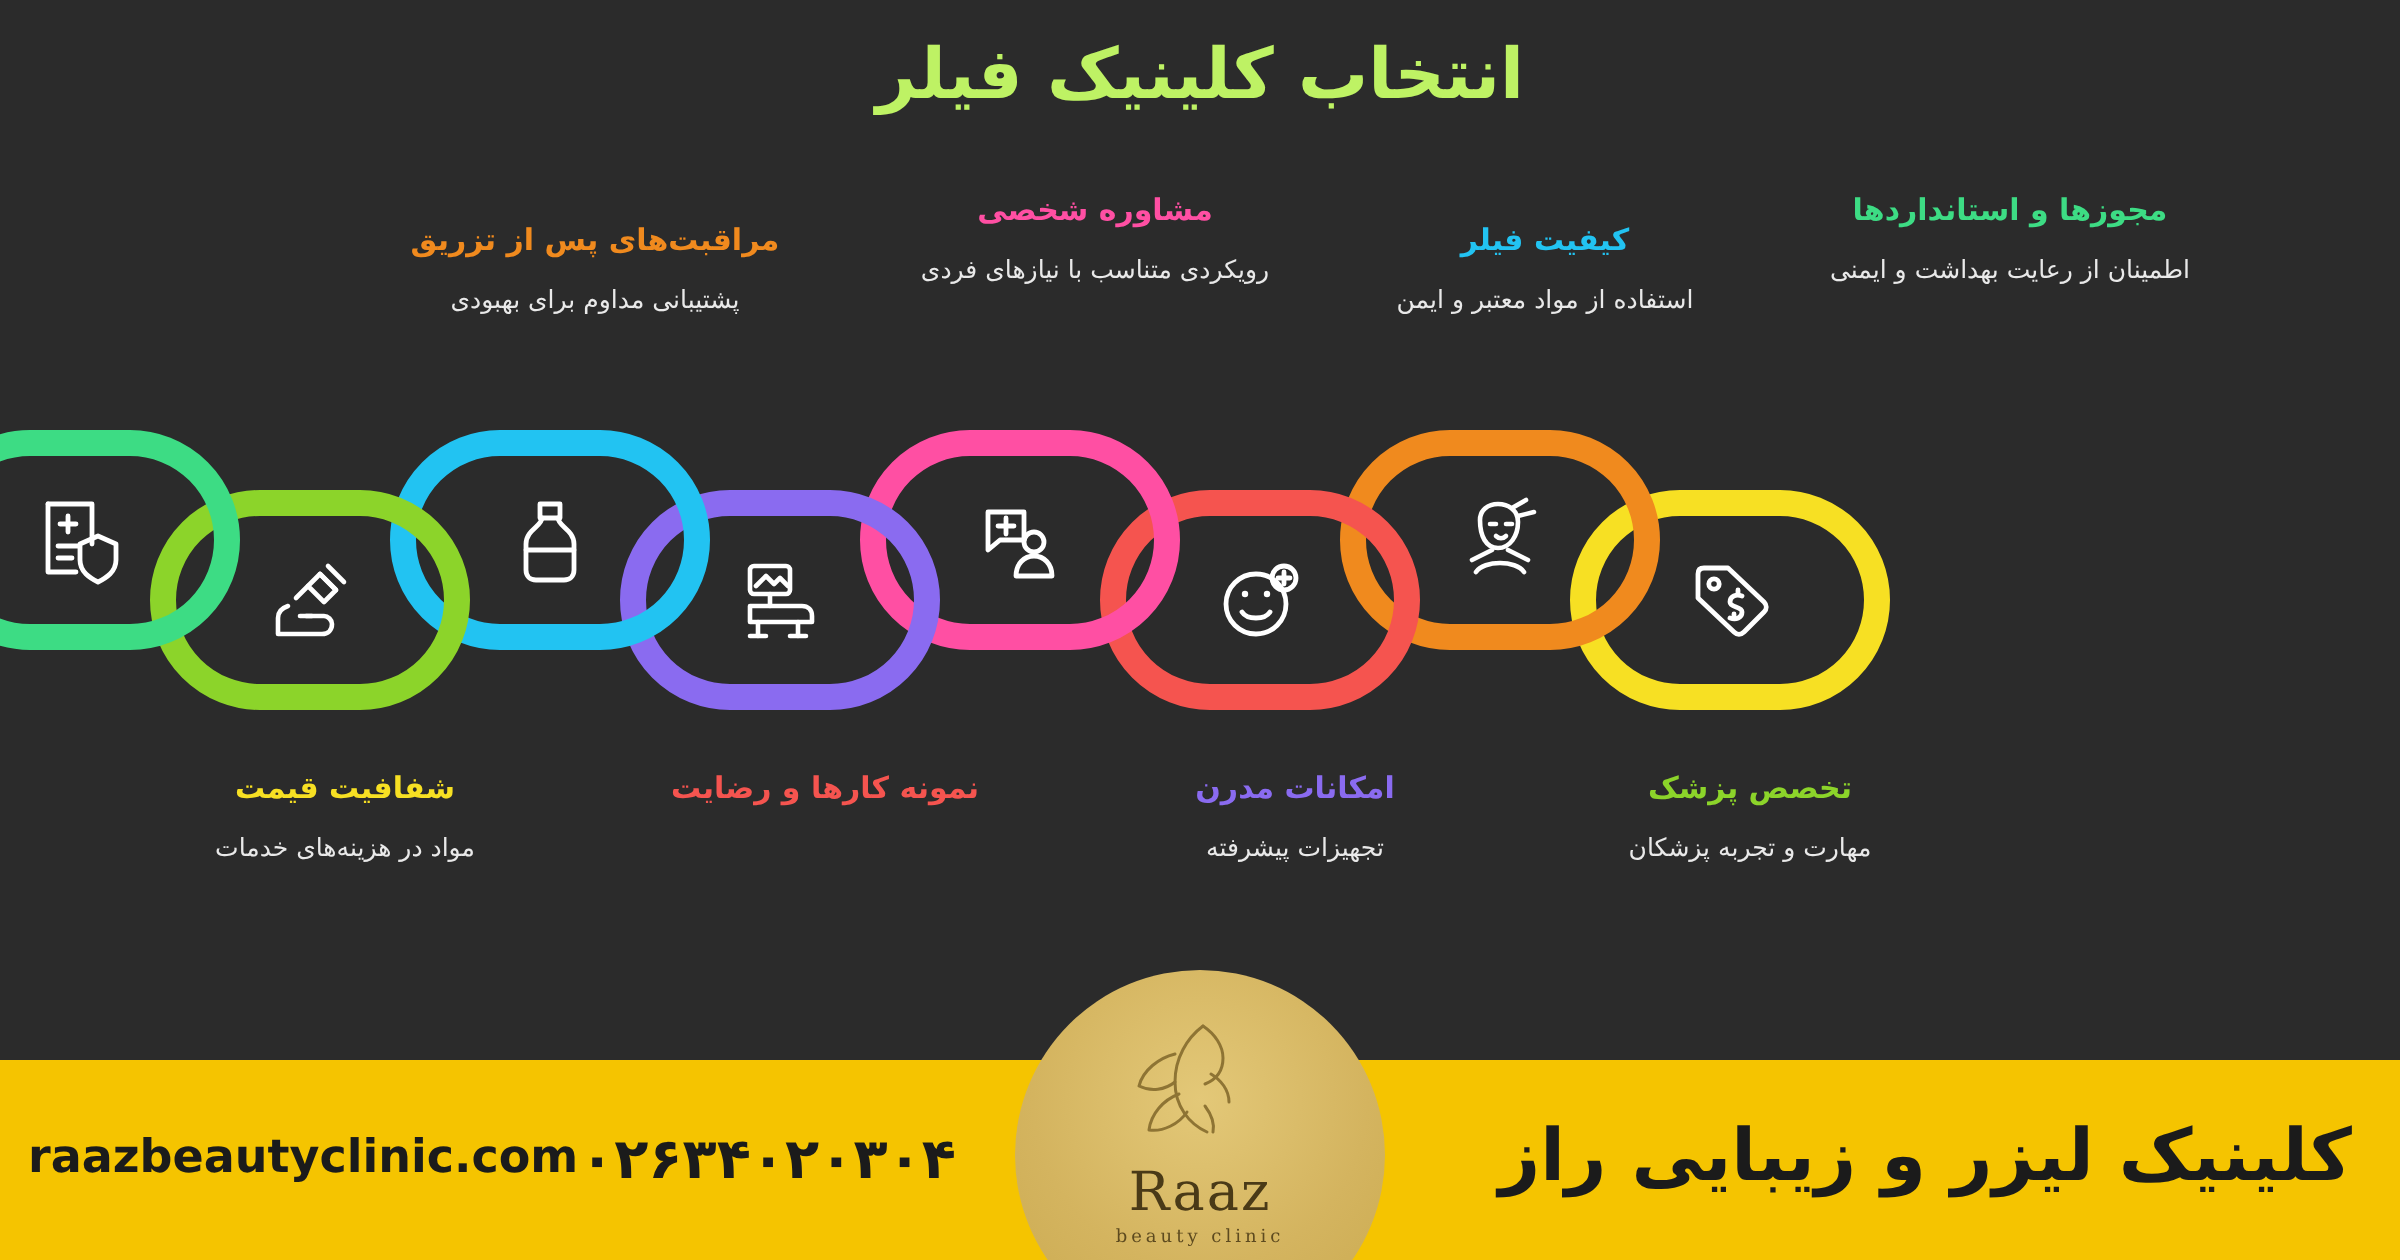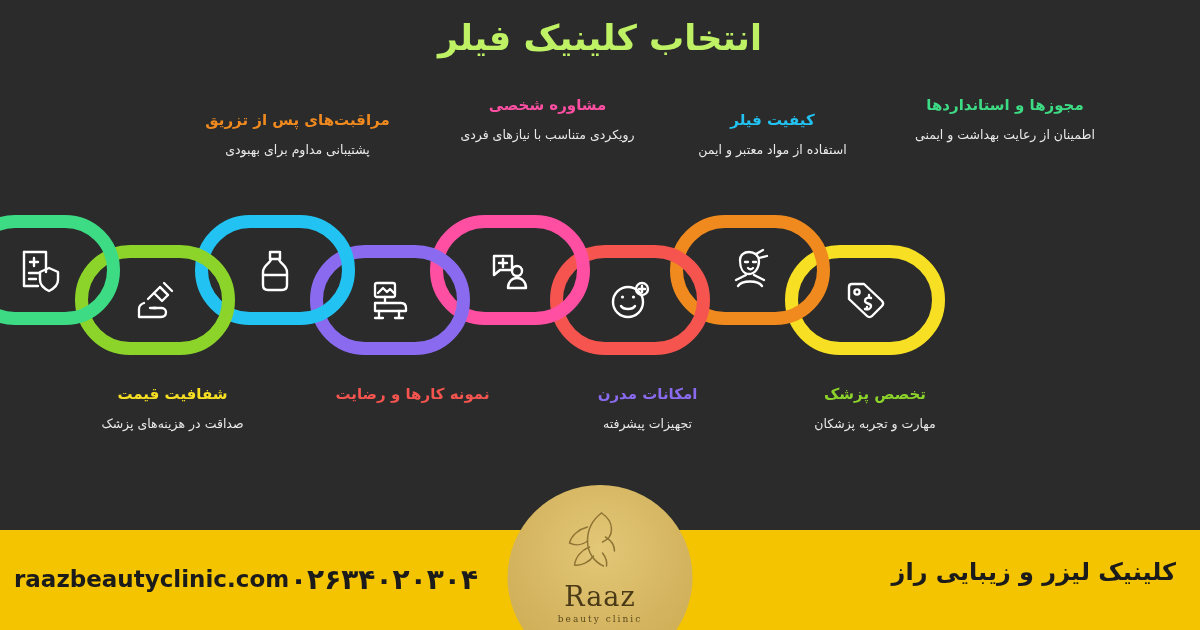--- a/index.html
+++ b/index.html
@@ -53,21 +53,21 @@
   }
   .link svg { display:block; }
 
   
   .footer {
     position:absolute; left:0; bottom:0; width:1200px; height:100px;
     background:#f5c400;
   }
   .footer-right {
     position:absolute; right:24px; top:28px;
-    font-size:24px; font-weight:bold; color:#1b1b1b;
+    font-size:36px; font-weight:bold; color:#1b1b1b;
     direction:rtl;
   }
   .footer-phone {
     position:absolute; left:290px; top:33px;
     font-size:28px; font-weight:bold; color:#1b1b1b;
     letter-spacing:1px;
     direction:ltr;
   }
   .footer-site {
     position:absolute; left:14px; top:36px;
@@ -231,21 +231,21 @@
     <div class="head" style="color:#8a6bf0">امکانات مدرن</div>
     <div class="desc">تجهیزات پیشرفته</div>
   </div>
 
   <div class="label lab-bot3">
     <div class="head" style="color:#f5544f">نمونه کارها و رضایت</div>
   </div>
 
   <div class="label lab-bot4">
     <div class="head" style="color:#f7e023">شفافیت قیمت</div>
-    <div class="desc">صداقت در هزینه‌های پزشک</div>
+    <div class="desc">مواد در هزینه‌های خدمات</div>
   </div>
 
   <div class="footer">
     <div class="footer-right">کلینیک لیزر و زیبایی راز</div>
     <div class="footer-phone">۰۲۶۳۴۰۲۰۳۰۴</div>
     <div class="footer-site">raazbeautyclinic.com</div>
   </div>
 
   <div class="logo">
     <div class="logo-mark">

